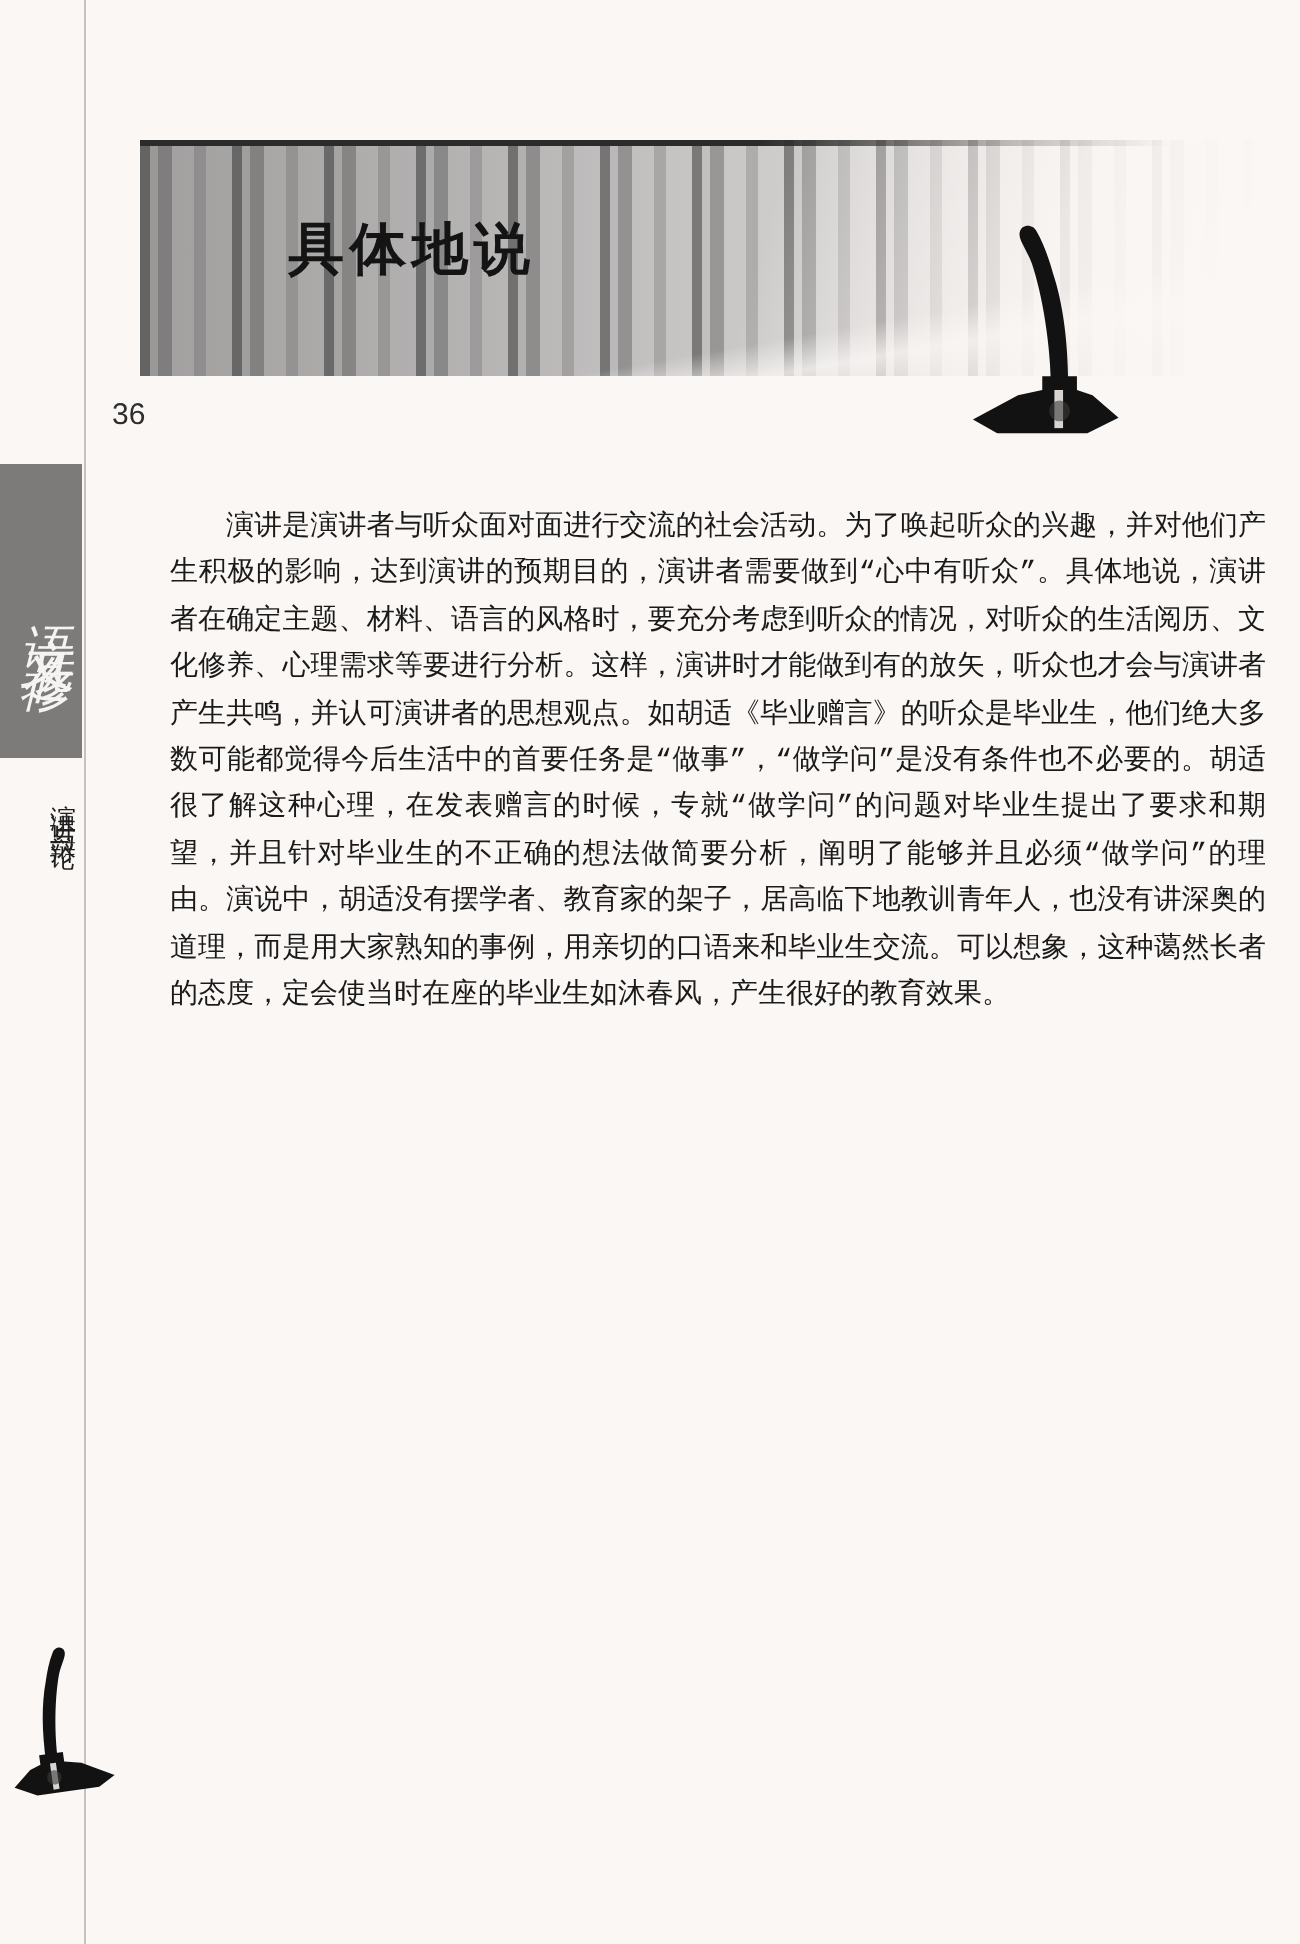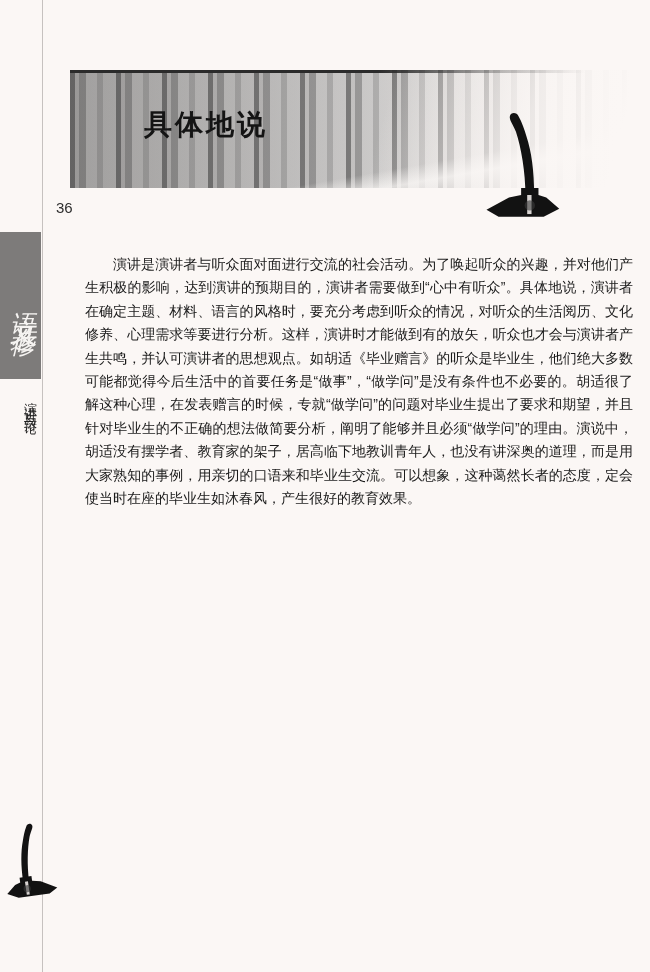--- a/index.html
+++ b/index.html
@@ -85,21 +85,21 @@
   .mic{position:absolute;}
   .mic-top{left:483px;top:104px;width:78px;height:130px;}
   .mic-bottom{
     left:2px;top:818px;width:54px;height:90px;
     transform:scaleX(-1) rotate(8deg);
   }
   
   .body-text{
     position:absolute;left:85px;top:253px;
     width:548px;
-    font-family:Liberation Sans, sans-serif;
+    font-family:Liberation Mono, monospace;
     font-size:14px;line-height:23.4px;
     color:#1a1a1a;
     text-align:justify;
   }
   .body-text p{margin:0;text-indent:2em;}
 </style>
 </head>
 <body>
 
 <div class="page">

